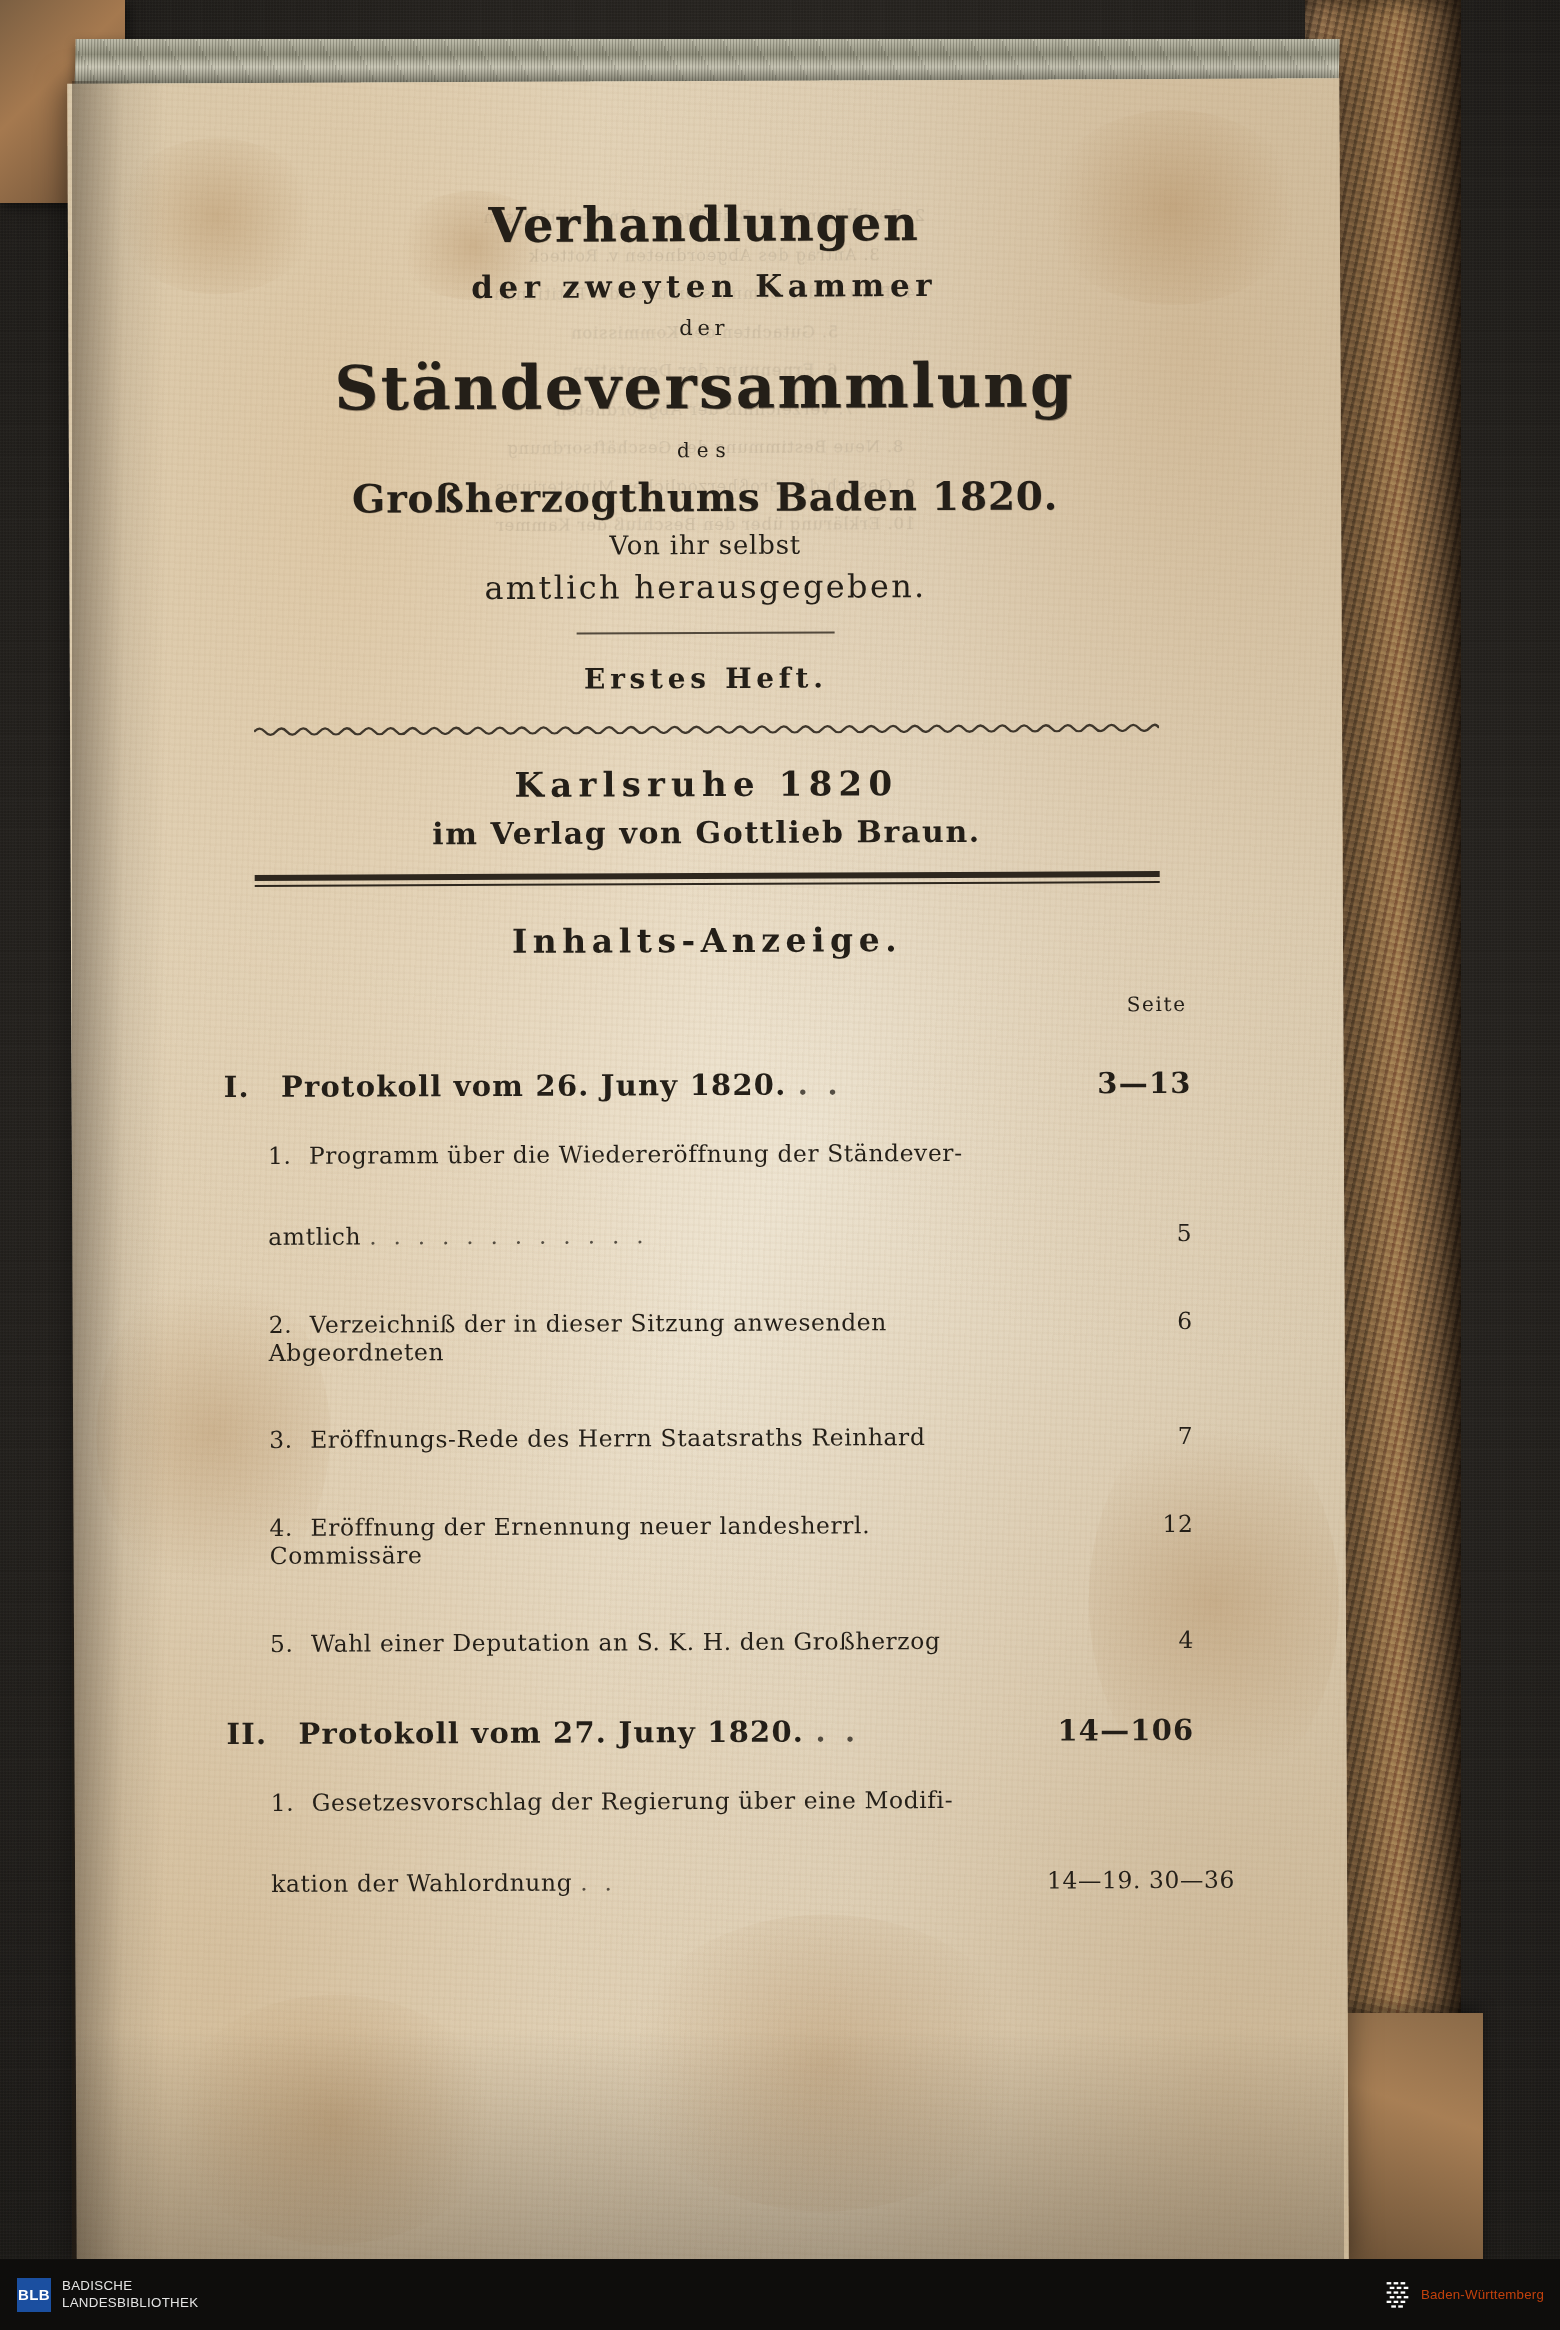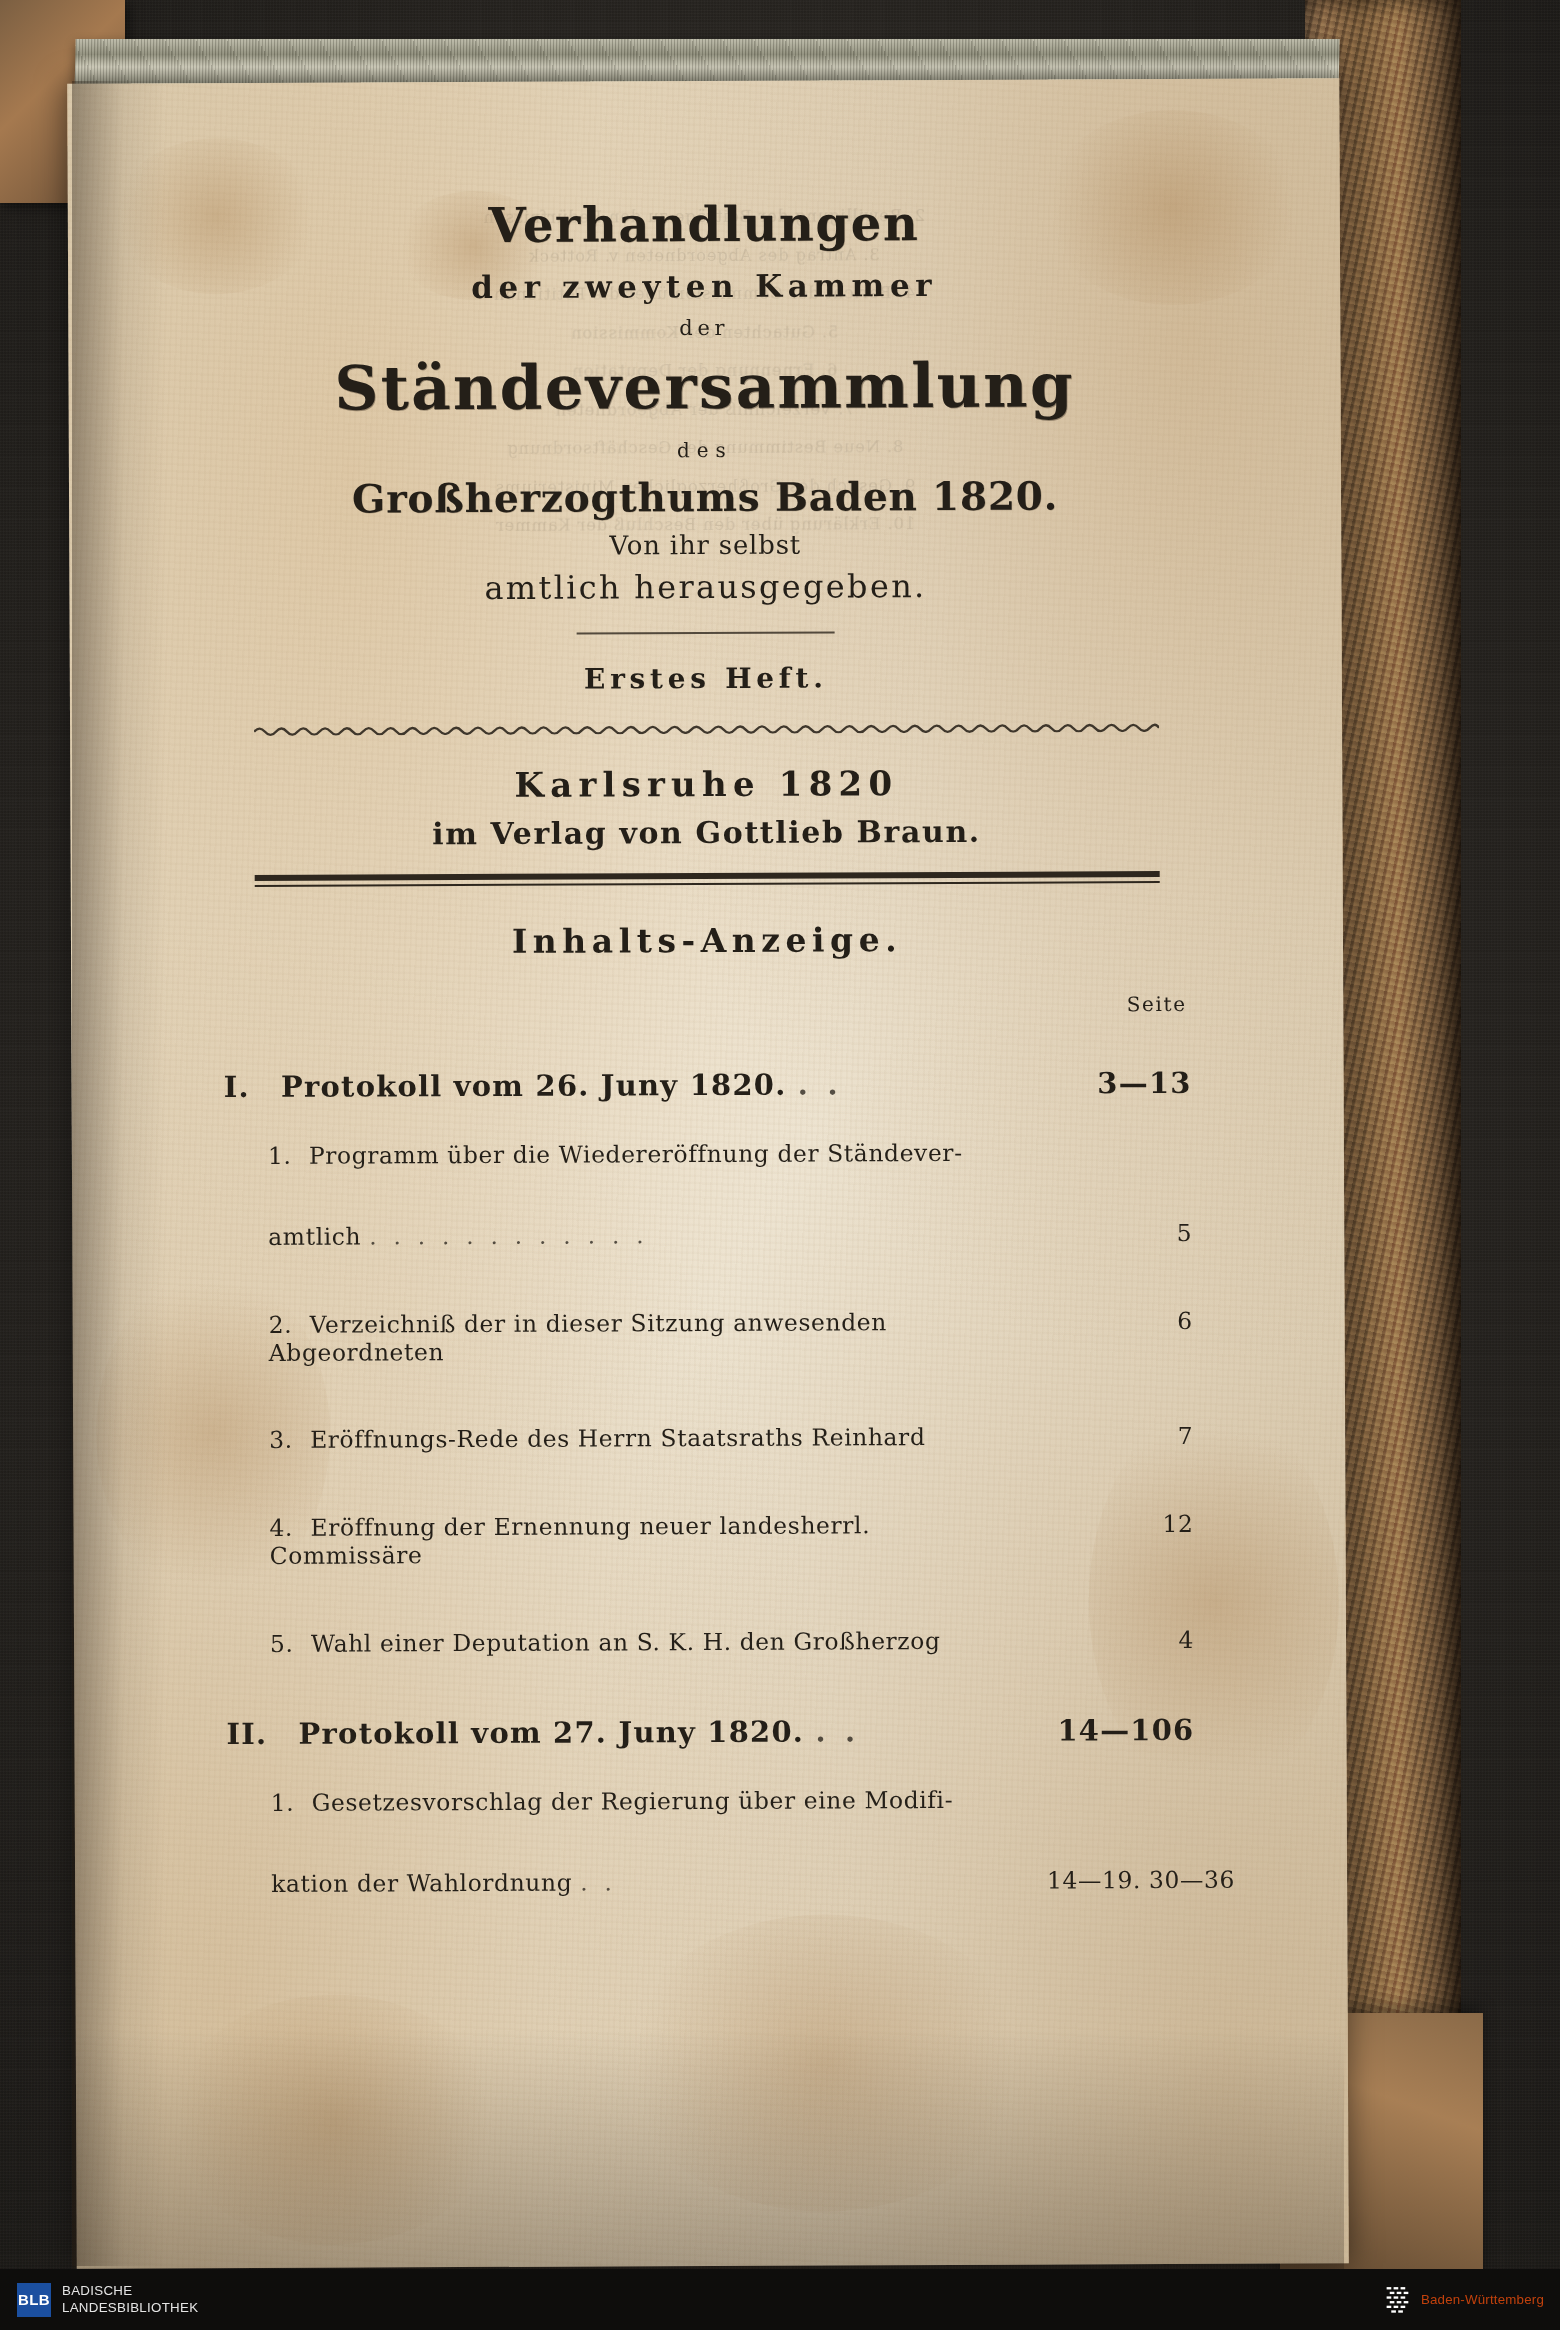--- a/index.html
+++ b/index.html
@@ -279,21 +279,21 @@
     left: 72px; top: 2029px;
     width: 1272px; height: 242px;
     background: linear-gradient(180deg, rgba(40,30,20,0) 0%, rgba(40,30,20,0.30) 100%);
     z-index: 6;
     pointer-events: none;
   }
   
   .footer {
     position: absolute;
     left: 0; bottom: 0;
-    width: 1561px; height: 61px;
+    width: 1561px; height: 71px;
     background: #0e0d0c;
     display: flex;
     align-items: center;
     justify-content: space-between;
     padding: 0 17px;
     box-sizing: border-box;
     z-index: 20;
   }
   .brand-left { display: flex; align-items: center; gap: 11px; }
   .blb-logo {

